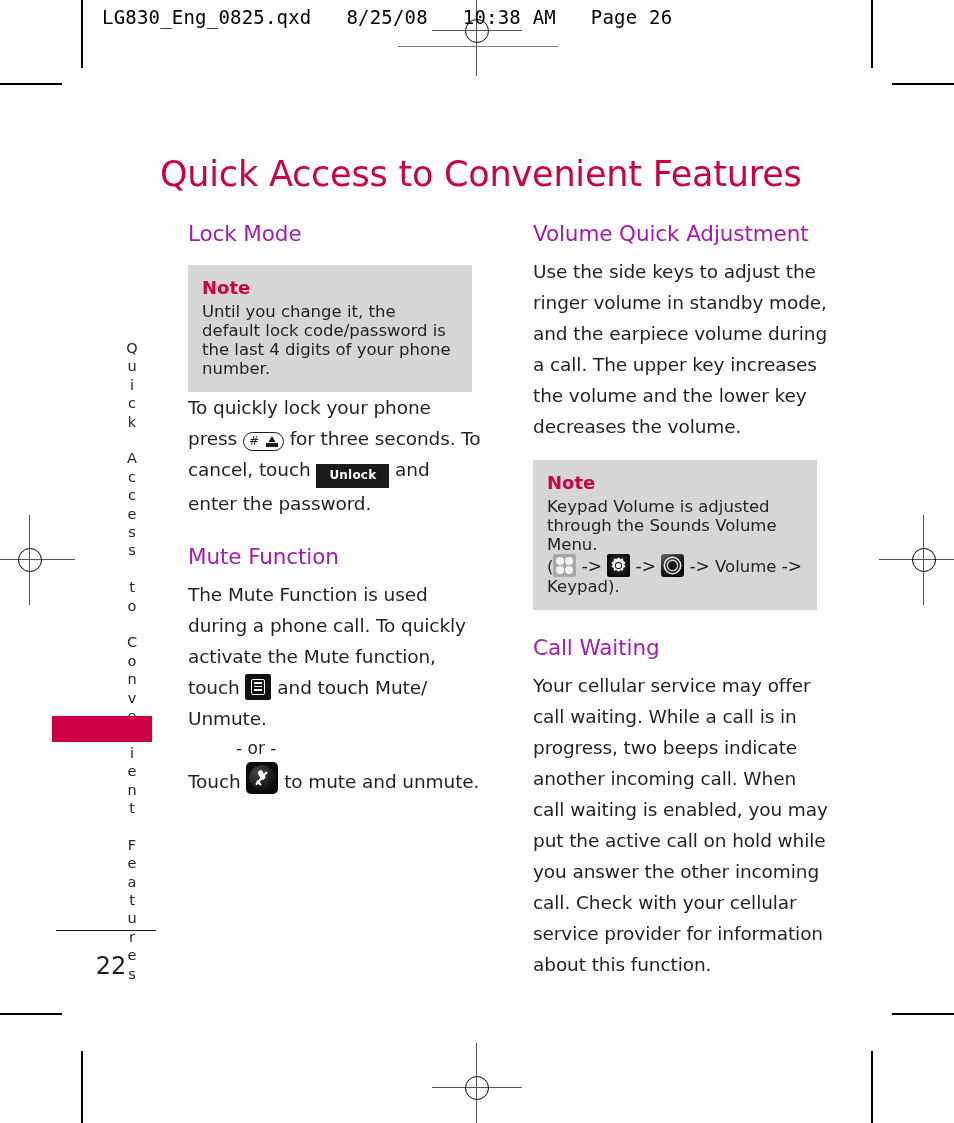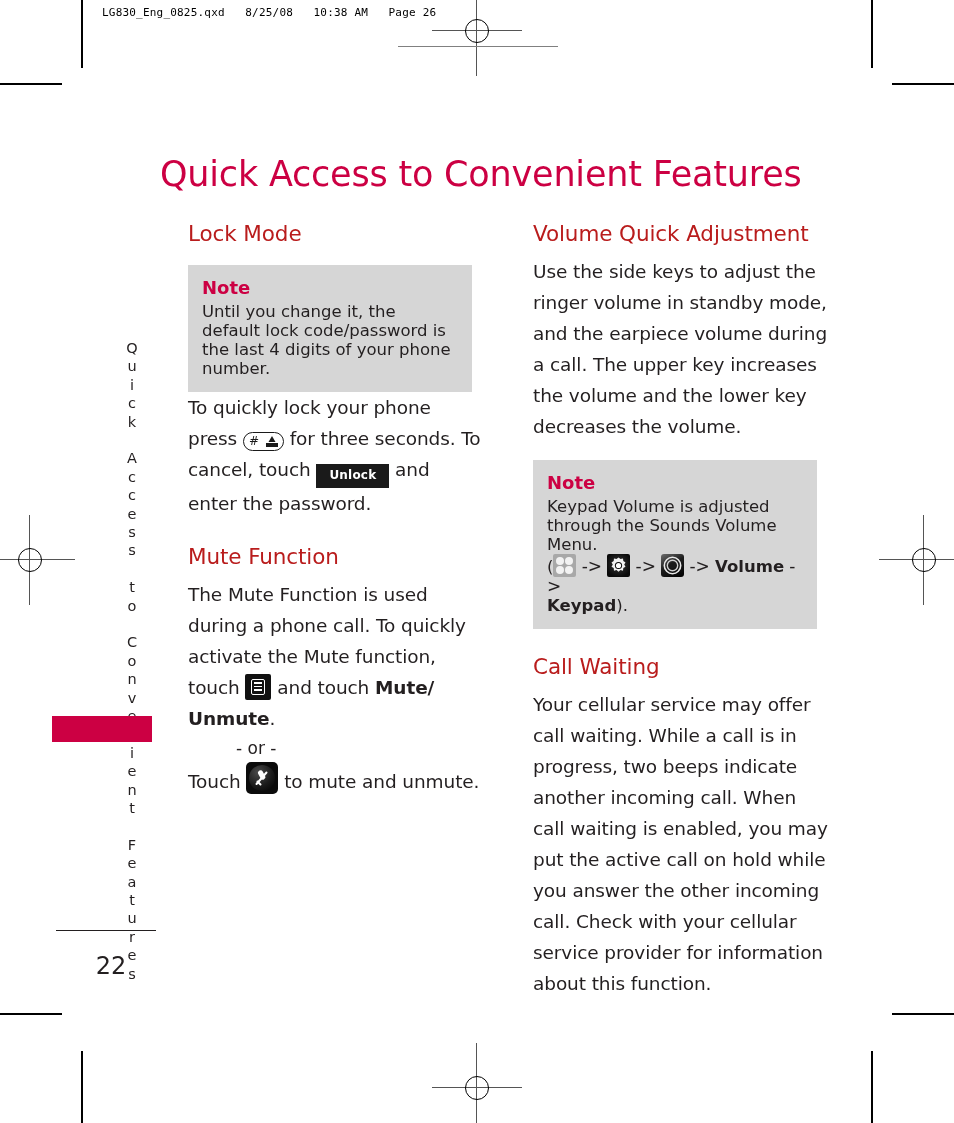--- a/index.html
+++ b/index.html
@@ -42,21 +42,21 @@
     width: 90px; height: 1px;
     background: #555;
   }
 
   
   .slug {
     position: absolute;
     left: 102px;
     top: 6px;
     font-family: "DejaVu Sans Mono", monospace;
-    font-size: 11px;
+    font-size: 19px;
     letter-spacing: 0.2px;
     color: #000;
     white-space: pre;
   }
   .slug-rule {
     position: absolute;
     left: 398px;
     top: 46px;
     width: 160px;
     height: 1px;
@@ -124,21 +124,21 @@
     top: 222px;
     width: 296px;
   }
   .col-left  { left: 188px; }
   .col-right { left: 533px; }
 
   h2.section {
     margin: 0 0 9px 0;
     font-size: 21.5px;
     font-weight: 400;
-    color: #b91c1c;
+    color: #a21caf;
     letter-spacing: -0.1px;
     line-height: 1.15;
   }
   h2.section.spaced { margin-top: 26px; }
 
   p.body {
     margin: 0 0 0 0;
     font-size: 18.5px;
     line-height: 31px;
     color: #231f20;
@@ -263,21 +263,21 @@
   }
   .ico-sound {
     width: 23px; height: 23px;
     background: linear-gradient(150deg, #6e6e6e 0%, #1d1d1d 45%, #000 100%);
     border-radius: 3px;
     vertical-align: -5px;
   }
 
   .inline-svg { position: absolute; left: 0; top: 0; }
 
-  b.strong { font-weight: bold; }
+  b.strong { font-weight: normal; }
   .or-line {
     font-size: 17px;
     text-align: left;
     padding-left: 48px;
     line-height: 28px;
     color: #231f20;
   }
   .arrow { font-size: 17px; }
 </style>
 </head>

